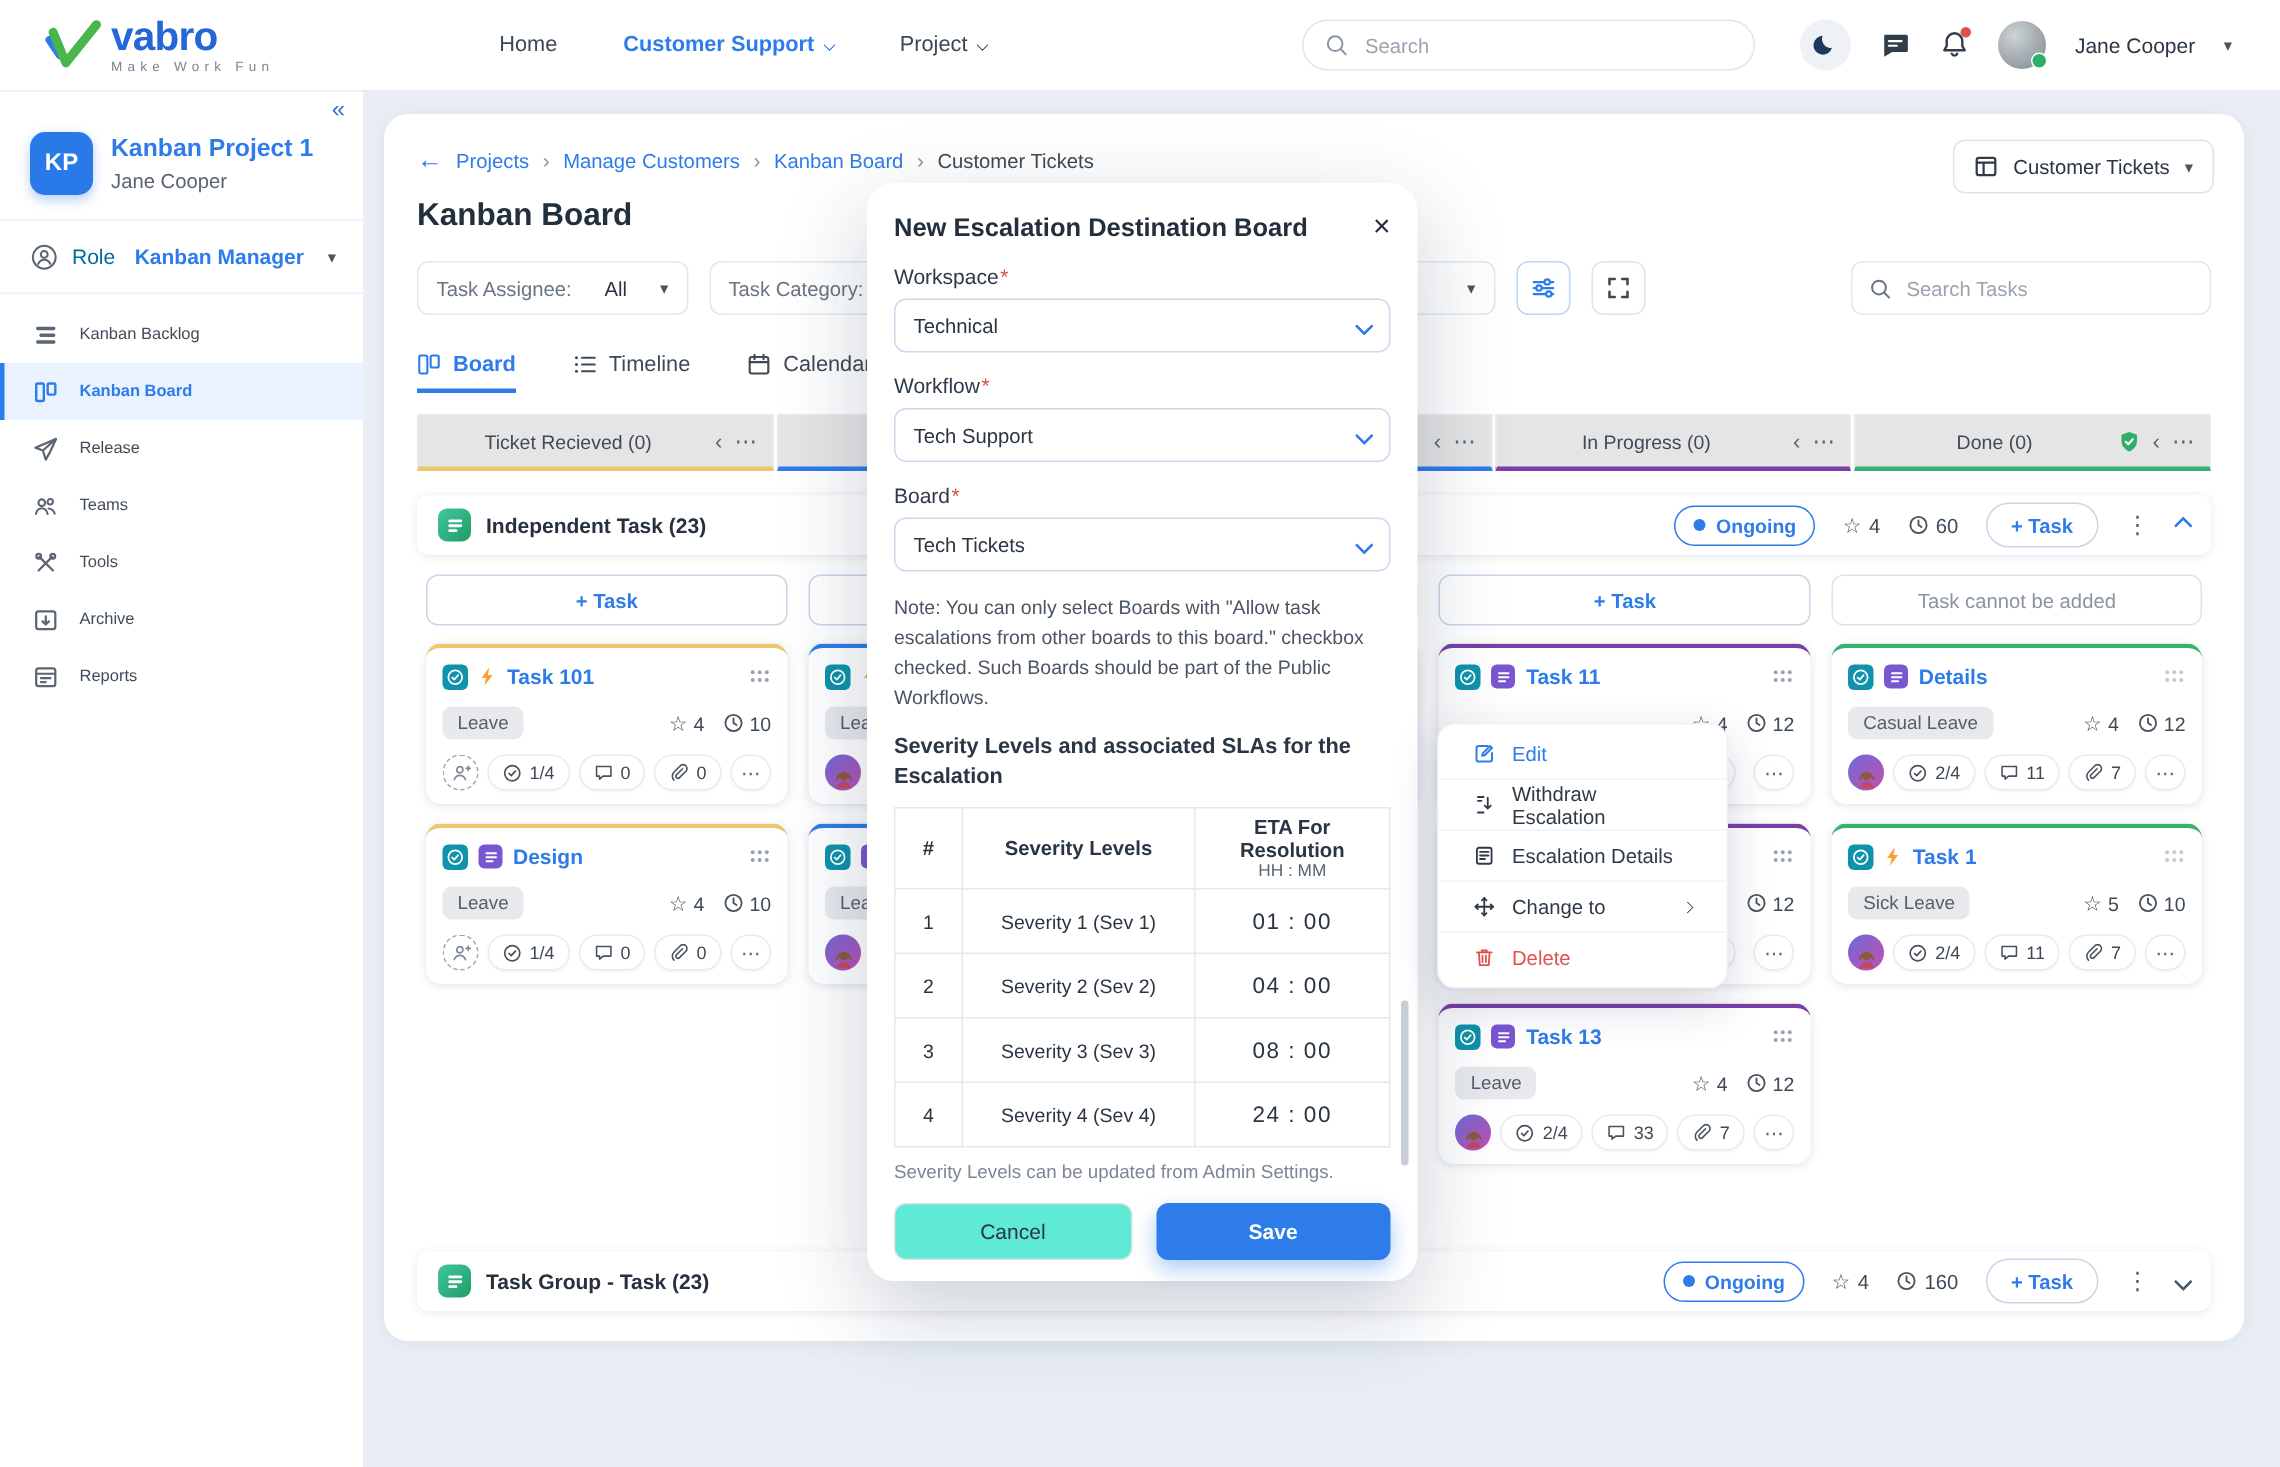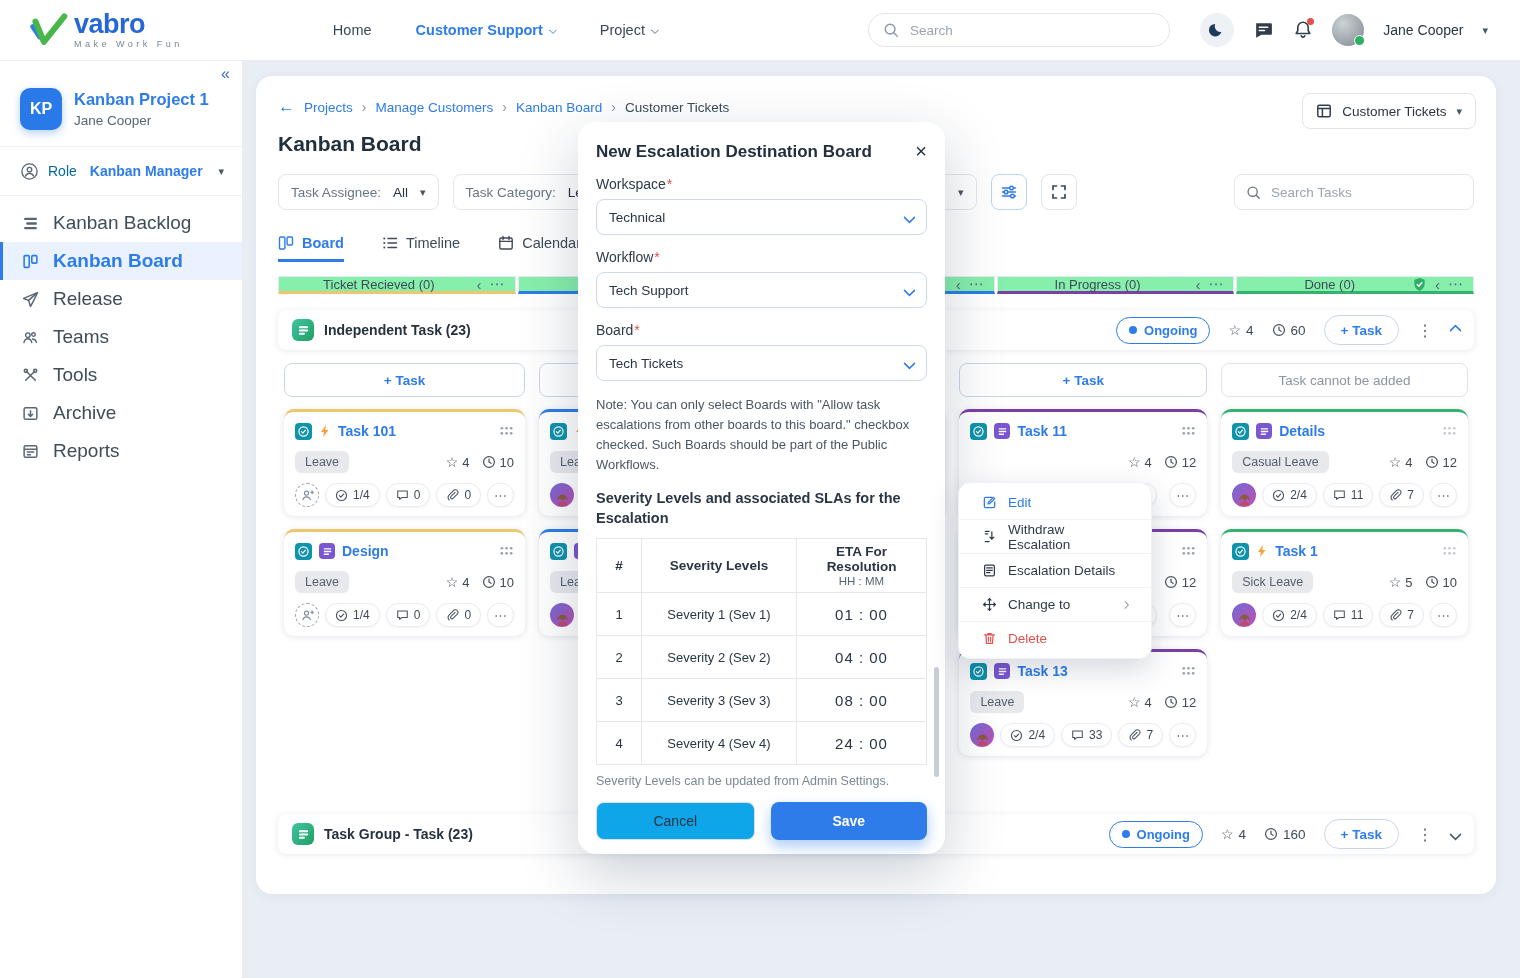--- a/index.html
+++ b/index.html
@@ -43,56 +43,56 @@
   .kp{width:42px;height:42px;border-radius:10px;background:#2979e8;color:#fff;font-weight:bold;
     font-size:16px;display:flex;align-items:center;justify-content:center;box-shadow:0 3px 8px rgba(41,121,232,.35)}
   .pname{color:#2e7ce9;font-weight:bold;font-size:16.5px;line-height:1.2}
   .powner{color:#5a6470;font-size:13.5px;margin-top:3px}
   .rolerow{height:48px;display:flex;align-items:center;padding:0 18px 0 20px;border-bottom:1px solid #edf0f4;gap:9px}
   .rolelabel{color:#0369a1;font-size:14px}
   .rolevalue{color:#2e7ce9;font-size:14px;font-weight:600;margin-left:4px}
   .rolerow .caret{margin-left:auto}
   .menu{padding-top:8px}
   .mitem{height:38px;display:flex;align-items:center;gap:14px;padding-left:22px;color:#414c59;
-    font-size:19px;cursor:pointer}
+    font-size:11px;cursor:pointer}
   .mitem .micon{color:#5b6673;display:flex}
   .mitem.active{background:#e9f2fe;color:#2e7ce9;box-shadow:inset 3px 0 0 #2e7ce9;font-weight:600}
   .mitem.active .micon{color:#2e7ce9}
   
   .content{position:absolute;left:256px;top:76px;width:1240px;height:818px;background:#fff;
     border-radius:16px;box-shadow:0 2px 12px rgba(30,50,90,.06);padding:20px 22px;box-sizing:border-box;overflow:hidden}
   .crumbs{display:flex;align-items:center;gap:9px;font-size:13.5px;height:22px}
   .crumbs .back{color:#2e7ce9;font-size:17px}
   .crumbs a{color:#2e7ce9;text-decoration:none;cursor:pointer}
   .crumbs .sep{color:#8a93a0;font-size:14px}
   .crumbs .cur{color:#3f4a57}
   .boardselect{position:absolute;top:17px;right:20px;height:34px;border:1px solid #dfe5ec;border-radius:8px;
     display:flex;align-items:center;gap:10px;padding:0 13px;font-size:13.5px;color:#2a3543;background:#fff;cursor:pointer}
   .pagetitle{margin-top:14px;font-size:21px;font-weight:bold;color:#222f3d}
   .filters{margin-top:18px;display:flex;align-items:center;gap:14px;position:relative;height:36px}
   .fbox{height:36px;border:1px solid #e2e7ed;border-radius:8px;display:flex;align-items:center;
-    padding:0 12px;font-size:13.5px;color:#6a7583;gap:12px;background:#fff;box-sizing:border-box}
+    padding:0 12px;font-size:13.5px;color:#6a7583;gap:22px;background:#fff;box-sizing:border-box}
   .fbox .fval{color:#2a3543}
   .fbox.cat{width:524px}
   .fbox.cat .caret{margin-left:auto}
   .iconbtn{width:36px;height:36px;border:1px solid #dfe5ec;border-radius:8px;display:flex;
     align-items:center;justify-content:center;background:#fff;cursor:pointer;box-sizing:border-box}
   .iconbtn.bluebrd{border-color:#bcd4f6}
   .tasksearch{position:absolute;right:0;top:0;width:240px;height:36px;border:1px solid #e2e7ed;border-radius:8px;
     display:flex;align-items:center;gap:8px;padding:0 11px;box-sizing:border-box}
   .tasksearch input{border:none;outline:none;font-size:13.5px;width:180px;color:#3c4856;font-family:"Liberation Sans",sans-serif}
   .tasksearch input::placeholder{color:#9aa4b0}
   .tabs{margin-top:20px;display:flex;gap:38px;align-items:flex-end;height:32px}
   .tab{display:flex;gap:8px;align-items:center;font-size:14.5px;color:#3f4a57;padding-bottom:8px;
     border-bottom:3px solid transparent;cursor:pointer}
   .tab.active{color:#2e7ce9;font-weight:600;border-bottom-color:#2e7ce9}
   
   .colheads,.grid{display:grid;grid-template-columns:repeat(5,1fr);gap:2px}
   .colheads{margin-top:14px}
-  .colhead{height:18px;background:#86efac;border:1px solid #e7ebf0;display:flex;align-items:center;
+  .colhead{height:38px;background:#e5e5e5;border:1px solid #e7ebf0;display:flex;align-items:center;
     padding:0 10px;font-size:13px;color:#3f4a57;box-sizing:border-box}
   .colhead .colname{flex:1;text-align:center;white-space:nowrap;overflow:hidden}
   .colhead .cc{color:#5b6673;font-size:15px;margin-left:8px;cursor:pointer}
   .ch-y{border-bottom:3px solid #EBC76D}.ch-b{border-bottom:3px solid #2E7CE9}
   .ch-p{border-bottom:3px solid #7B3FA8}.ch-g{border-bottom:3px solid #37B26E}
   .sectionrow{margin-top:16px;height:40px;background:#fff;border-radius:8px;
     box-shadow:0 1px 6px rgba(25,45,85,.10);display:flex;align-items:center;padding:0 14px;gap:10px}
   .sicon{width:22px;height:22px;border-radius:6px;background:linear-gradient(135deg,#41c6a1,#1e9e64);
     display:flex;align-items:center;justify-content:center}
   .stitle{font-weight:600;font-size:14px;color:#27313e}
@@ -149,21 +149,21 @@
   .sla th,.sla td{border:1px solid #e4e8ed;text-align:center}
   .sla th{padding:5px 4px;font-size:13.5px;font-weight:600;color:#2a3543}
   .sla .t-num{width:36px}.sla .t-level{width:146px}
   .etasub{font-size:11.5px;color:#5a6572;font-weight:normal;margin-top:1px}
   .sla td{height:40px}
   .sla td.eta{font-size:15px;font-weight:500;letter-spacing:1px}
   .mfoot{margin-top:9px;font-size:12.5px;color:#7c8794}
   .mbtns{margin-top:14px;display:flex;gap:16px}
   .btn{flex:1;height:38px;border-radius:8px;font-size:14px;display:flex;align-items:center;
     justify-content:center;cursor:pointer;box-sizing:border-box}
-  .btn.cancel{border:1px solid #d8dee6;background:#0ea5e9;color:#2a3543}
+  .btn.cancel{border:1px solid #d8dee6;background:#5eead4;color:#2a3543}
   .btn.save{background:#2e7ce9;color:#fff;font-weight:600;box-shadow:0 6px 14px rgba(46,124,233,.40)}
   .mscroll{position:absolute;right:6px;top:545px;width:5px;height:110px;background:#c9ced6;border-radius:3px}
   
   .ctx{position:absolute;left:958px;top:482px;width:192px;background:#fff;border-radius:12px;
     box-shadow:0 10px 30px rgba(15,35,70,.18);padding:3px 0;z-index:50;border:1px solid #eef1f5}
   .citem{height:33px;display:flex;align-items:center;gap:11px;padding:0 23px;font-size:13.5px;
     color:#2f3a47;cursor:pointer}
   .citem + .citem{border-top:1px solid #f0f2f5}
   .citem.blue{color:#2e7ce9}
   .citem.red{color:#e2504c}

